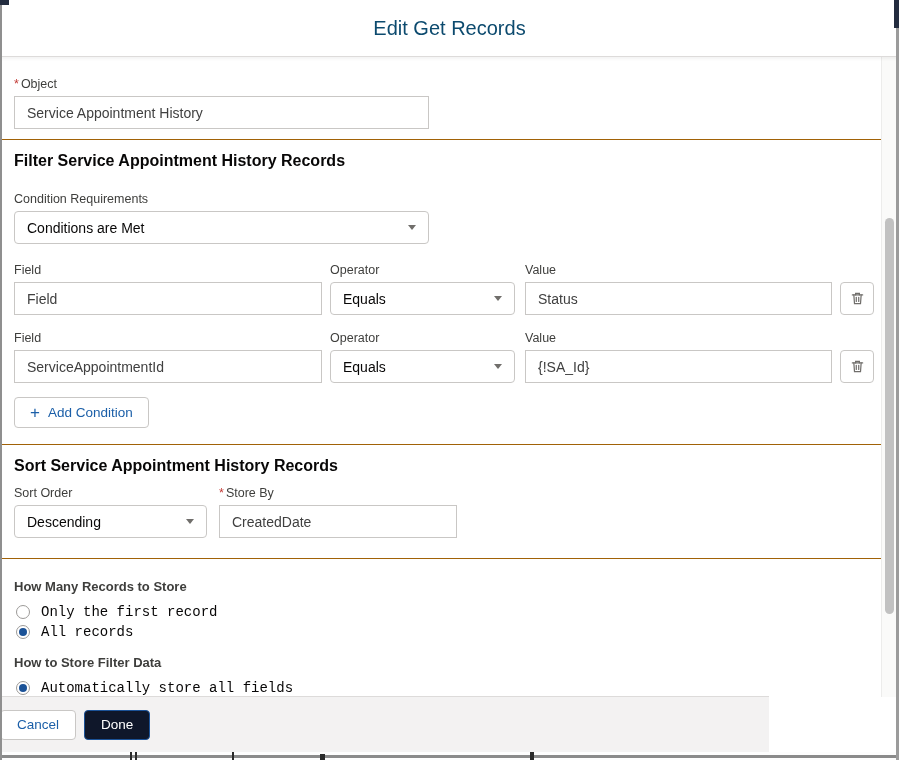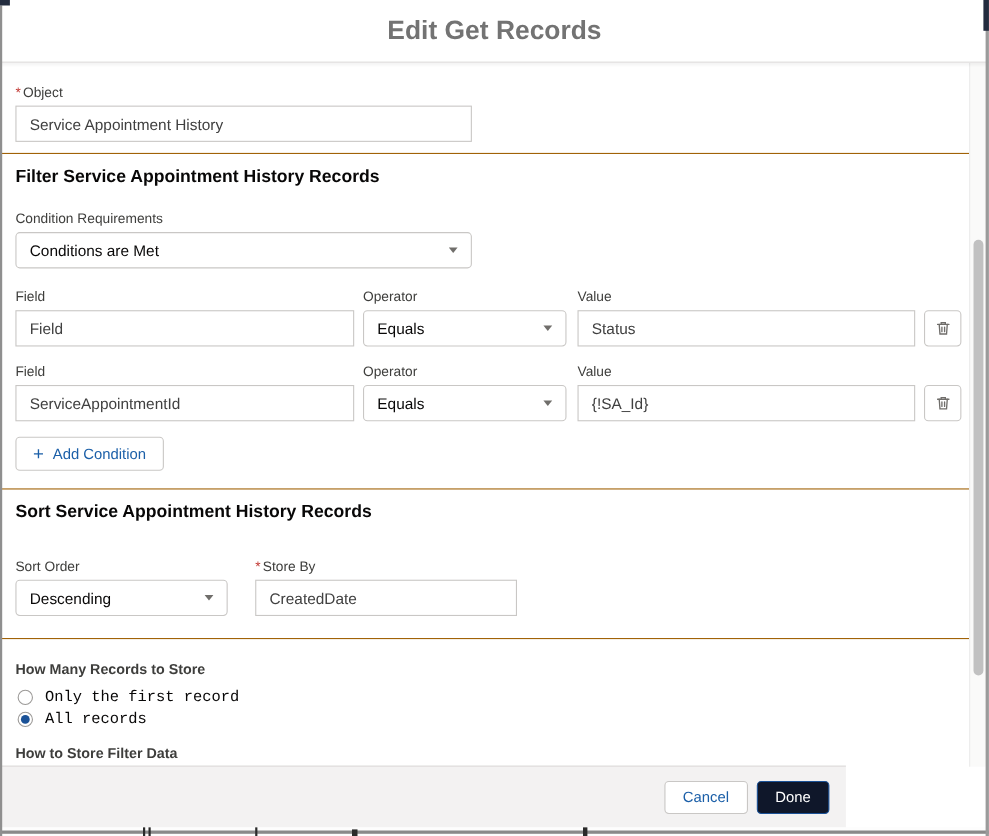--- a/index.html
+++ b/index.html
@@ -14,21 +14,21 @@
   .modal { width: 899px; height: 760px; display: flex; flex-direction: column; position: relative; background:#fff; }
 
   
   .modal-header {
     height: 57px; flex: 0 0 57px;
     display: flex; align-items: center; justify-content: center;
     border-bottom: 1px solid #dddbda;
     box-shadow: 0 2px 3px rgba(0,0,0,0.05);
     background: #fff; position: relative; z-index: 2;
   }
-  .modal-title { font-size: 24px; font-weight: 700; color: #737373; }
+  .modal-title { font-size: 20px; font-weight: 400; color: #0c4a6e; }
 
   
   .modal-body { flex: 1 1 auto; overflow: hidden; position: relative; width: 881px; }
   .sec { border-bottom: 1px solid #a16207; padding-left: 14px; }
   .sec:last-child { border-bottom: none; }
 
   .flabel { font-size: 12.5px; color: #3e3e3c; line-height: 16px; }
   .req { color: #c23934; margin-right: 2px; font-size: 12.5px; }
   .group-label { font-size: 13px; font-weight: 700; color: #3e3e3c; line-height: 16px; }
 
@@ -74,21 +74,21 @@
     margin-top: 14px; height: 31px; padding: 0 15px;
     border: 1px solid #c9c7c5; border-radius: 4px; background: #fff;
     display: inline-flex; align-items: center; gap: 8px; cursor: pointer;
     font-family: "Liberation Sans", sans-serif;
   }
   .add-btn .plus { color: #1b5fa8; font-size: 17px; font-weight: 400; line-height: 1; }
   .add-btn .add-label { color: #1b5fa8; font-size: 13.5px; }
 
   
   .sec-sort { padding-top: 11px; padding-bottom: 20px; }
-  .sort-row { display: flex; align-items: flex-end; margin-top: 32px; gap: 13px; }
+  .sort-row { display: flex; align-items: flex-end; margin-top: 10px; }
   .w-sortorder { width: 193px; margin-right: 12px; }
   .w-sortby { width: 238px; }
 
   
   .sec-storage { padding-top: 20px; border-bottom: none; }
   .radio-list { margin-top: 7px; }
   .radio-row { display: flex; align-items: center; height: 20px; cursor: pointer; }
   .radio {
     width: 14px; height: 14px; border-radius: 50%; border: 1px solid #9c9a98;
     background: #fff; margin: 0 11px 0 2px; position: relative; flex: 0 0 auto;
@@ -96,21 +96,21 @@
   .radio.checked::after {
     content: ""; position: absolute; left: 2px; top: 2px; width: 8px; height: 8px;
     border-radius: 50%; background: #1b5297;
   }
   .radio-label { font-size: 14px; color: #080707; font-family: Liberation Mono, monospace; }
   .how-store-label { margin-top: 13px; }
 
   
   .modal-footer {
     flex: 0 0 56px; height: 56px; background: #f3f2f2; border-top: 1px solid #dddbda;
-    display: flex; align-items: center; justify-content: flex-end;
+    display: flex; align-items: center; 
     padding-right: 15px; gap: 8px; position: relative; z-index: 3; width: 769px;
   }
   .btn { height: 30px; border-radius: 4px; font-family: "Liberation Sans", sans-serif;
     font-size: 13.5px; cursor: pointer; padding: 0 16px; }
   .btn-cancel { background: #fff; border: 1px solid #c9c7c5; color: #1b5fa8; }
   .btn-done { background: #0f172a; border: 1px solid #1b5297; color: #fff; font-weight: 400; }
 
   
   .bottom-strip { flex: 0 0 8px; height: 8px; background: #fdfdfd; position: relative; width: 899px; }
   .bg-line { position: absolute; top: 3px; left: 0; width: 899px; height: 3px; background: #8a8a8a; }

